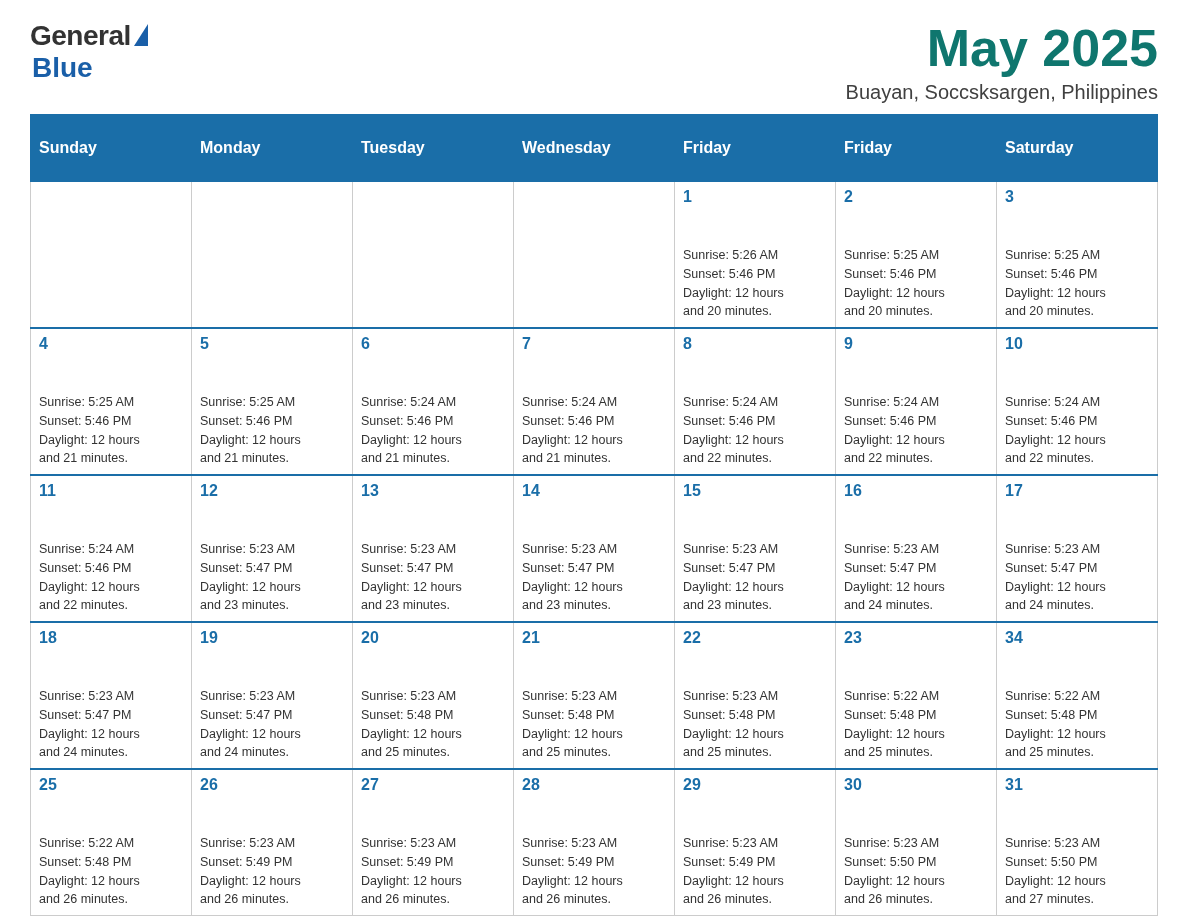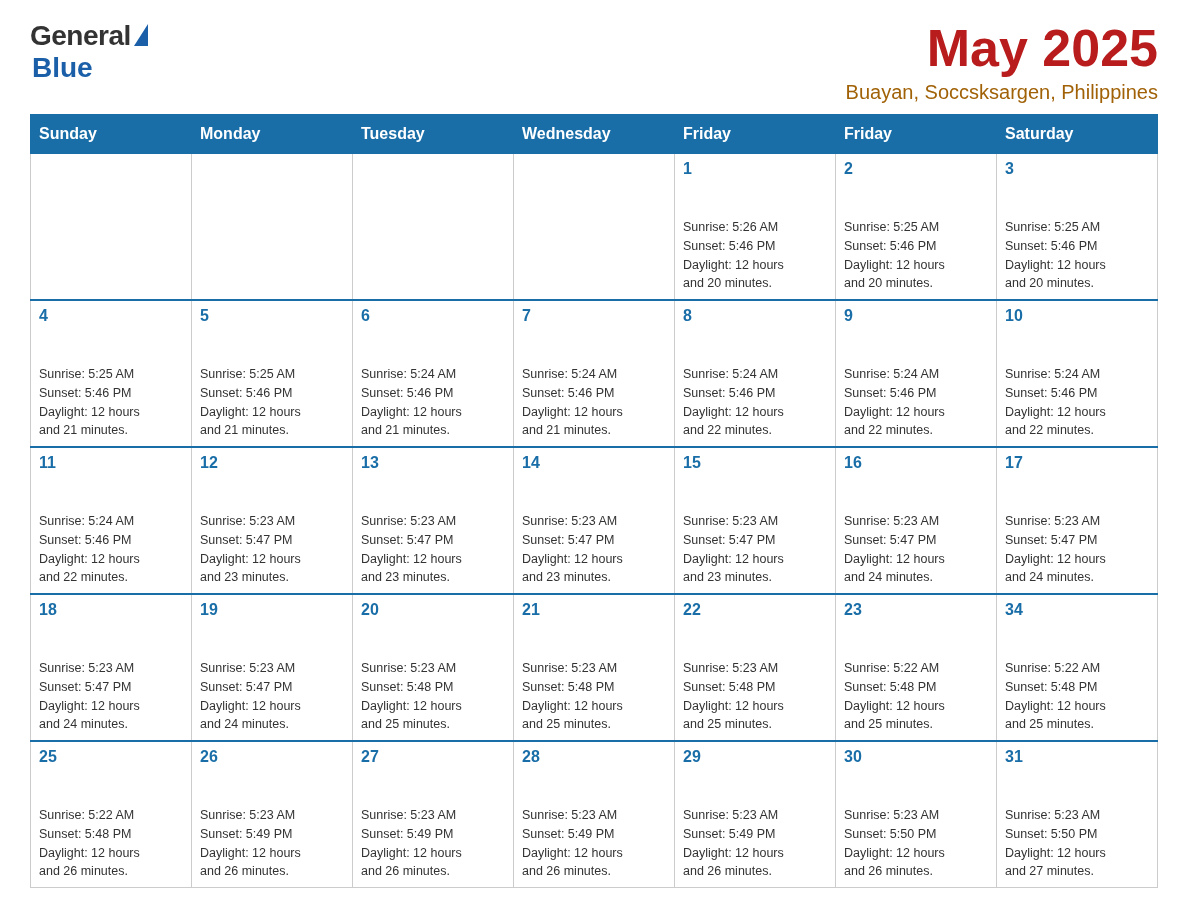--- a/index.html
+++ b/index.html
@@ -45,39 +45,39 @@
       font-weight: bold;
       color: #1a5fa8;
       margin-left: 2px;
     }
     .title-section {
       text-align: right;
     }
     .month-year {
       font-size: 52px;
       font-weight: bold;
-      color: #b91c1c;
+      color: #0f766e;
       line-height: 1.1;
     }
     .location {
       font-size: 20px;
-      color: #a16207;
+      color: #404040;
       margin-top: 4px;
     }
     .calendar {
       width: 100%;
       border-collapse: collapse;
       margin-top: 8px;
     }
     .calendar th {
       background-color: #1a6ea8;
       color: #fff;
       font-size: 16px;
       font-weight: bold;
-      padding: 10px 8px;
+      padding: 24px 8px;
       text-align: left;
       border: 1px solid #1a6ea8;
     }
     .calendar td {
       vertical-align: top;
       padding: 6px 8px;
       border: 1px solid #ccc;
       width: calc(100% / 7);
       min-height: 100px;
       font-size: 13px;

